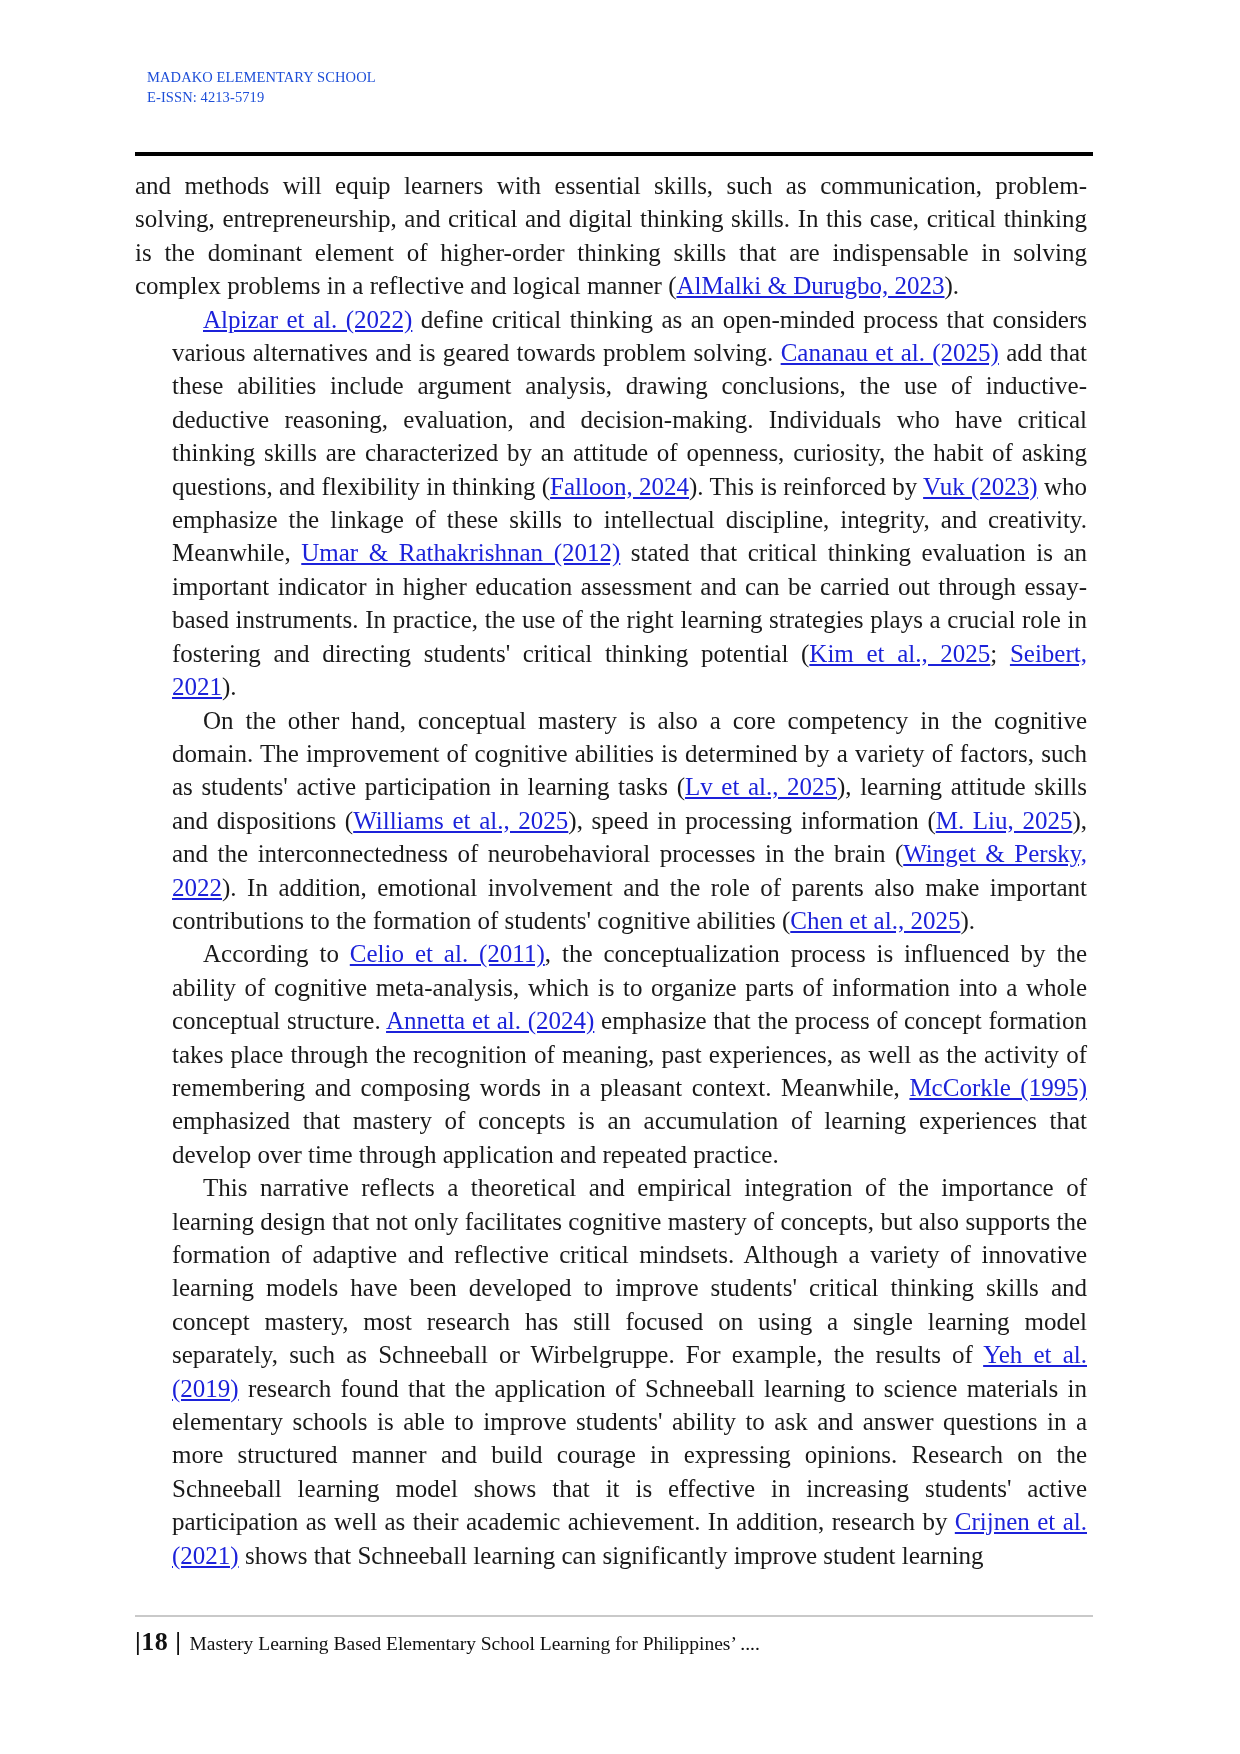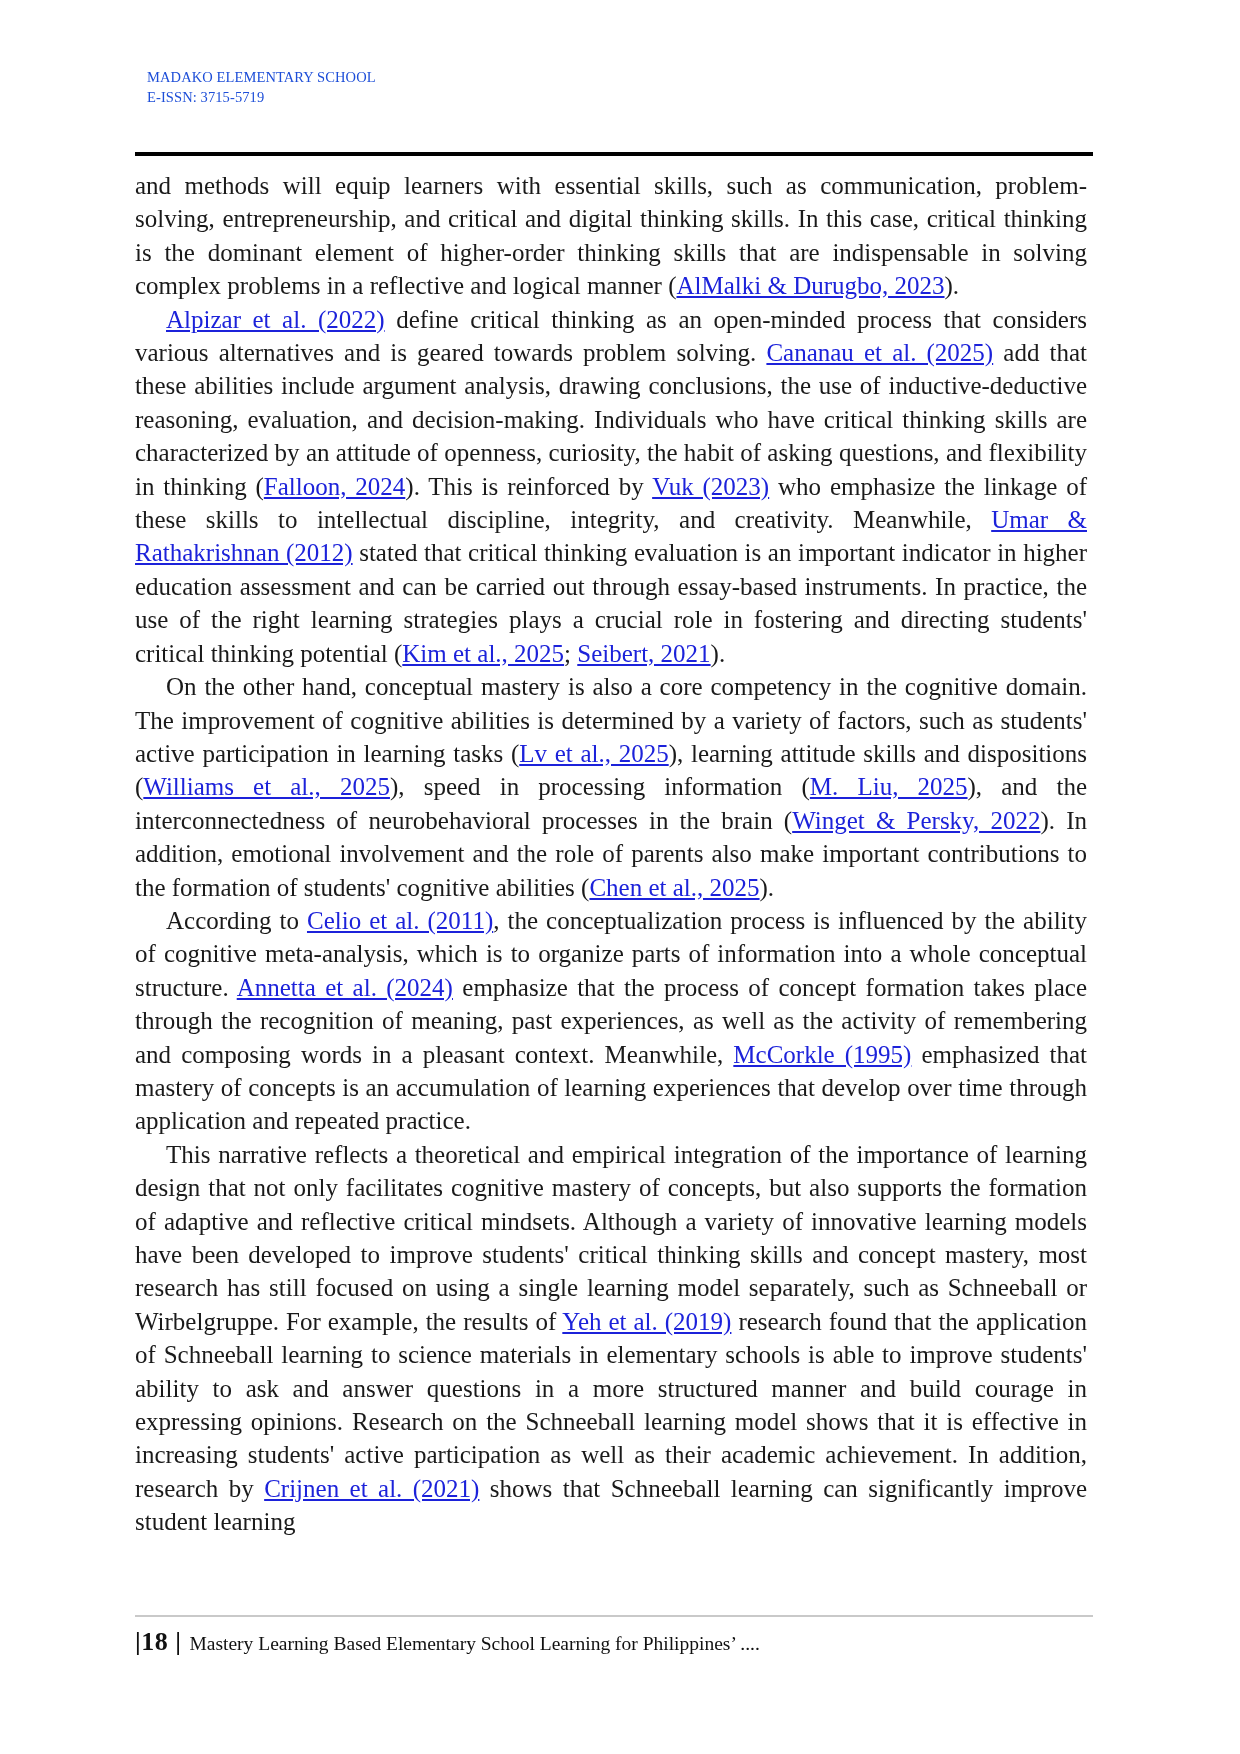--- a/index.html
+++ b/index.html
@@ -45,20 +45,21 @@
     line-height: 33.4px;
     text-align: justify;
     color: #1a1a1a;
   }
   .article-body p {
     margin: 0;
     padding: 0;
   }
   .article-body p.indent {
     text-indent: 31px;
+    margin-left: 37px;
   }
   .citation {
     color: #1c22da;
     text-decoration: underline;
   }
   .footer-rule {
     position: absolute;
     left: 135px;
     top: 1615px;
     width: 958px;
@@ -84,21 +85,21 @@
     font-size: 19.5px;
   }
 </style>
 </head>
 <body>
 
 <div class="page">
 
   <div class="page-header">
     <div>MADAKO ELEMENTARY SCHOOL</div>
-    <div>E-ISSN: 3715-5719</div>
+    <div>E-ISSN: 4213-5719</div>
   </div>
 
   <div class="header-rule"></div>
 
   <div class="article-body" id="article-body">
       <p class=""><span>and methods will equip learners with essential skills, such as communication, problem-solving, entrepreneurship, and critical and digital thinking skills. In this case, critical thinking is the dominant element of higher-order thinking skills that are indispensable in solving complex problems in a reflective and logical manner (</span><span class="citation">AlMalki &amp; Durugbo, 2023</span><span>).</span></p>
       <p class="indent"><span class="citation">Alpizar et al. (2022)</span><span> define critical thinking as an open-minded process that considers various alternatives and is geared towards problem solving. </span><span class="citation">Cananau et al. (2025)</span><span> add that these abilities include argument analysis, drawing conclusions, the use of inductive-deductive reasoning, evaluation, and decision-making. Individuals who have critical thinking skills are characterized by an attitude of openness, curiosity, the habit of asking questions, and flexibility in thinking (</span><span class="citation">Falloon, 2024</span><span>). This is reinforced by </span><span class="citation">Vuk (2023)</span><span> who emphasize the linkage of these skills to intellectual discipline, integrity, and creativity. Meanwhile, </span><span class="citation">Umar &amp; Rathakrishnan (2012)</span><span> stated that critical thinking evaluation is an important indicator in higher education assessment and can be carried out through essay-based instruments. In practice, the use of the right learning strategies plays a crucial role in fostering and directing students' critical thinking potential (</span><span class="citation">Kim et al., 2025</span><span>; </span><span class="citation">Seibert, 2021</span><span>).</span></p>
       <p class="indent"><span>On the other hand, conceptual mastery is also a core competency in the cognitive domain. The improvement of cognitive abilities is determined by a variety of factors, such as students' active participation in learning tasks (</span><span class="citation">Lv et al., 2025</span><span>), learning attitude skills and dispositions (</span><span class="citation">Williams et al., 2025</span><span>), speed in processing information (</span><span class="citation">M. Liu, 2025</span><span>), and the interconnectedness of neurobehavioral processes in the brain (</span><span class="citation">Winget &amp; Persky, 2022</span><span>). In addition, emotional involvement and the role of parents also make important contributions to the formation of students' cognitive abilities (</span><span class="citation">Chen et al., 2025</span><span>).</span></p>
       <p class="indent"><span>According to </span><span class="citation">Celio et al. (2011)</span><span>, the conceptualization process is influenced by the ability of cognitive meta-analysis, which is to organize parts of information into a whole conceptual structure. </span><span class="citation">Annetta et al. (2024)</span><span> emphasize that the process of concept formation takes place through the recognition of meaning, past experiences, as well as the activity of remembering and composing words in a pleasant context. Meanwhile, </span><span class="citation">McCorkle (1995)</span><span> emphasized that mastery of concepts is an accumulation of learning experiences that develop over time through application and repeated practice.</span></p>
       <p class="indent"><span>This narrative reflects a theoretical and empirical integration of the importance of learning design that not only facilitates cognitive mastery of concepts, but also supports the formation of adaptive and reflective critical mindsets. Although a variety of innovative learning models have been developed to improve students' critical thinking skills and concept mastery, most research has still focused on using a single learning model separately, such as Schneeball or Wirbelgruppe. For example, the results of </span><span class="citation">Yeh et al. (2019)</span><span> research found that the application of Schneeball learning  to science materials in elementary schools is able to improve students' ability to ask and answer questions in a more structured manner and build courage in expressing opinions. Research on the Schneeball learning model shows that it is effective in increasing students' active participation as well as their academic achievement. In addition, research by </span><span class="citation">Crijnen et al. (2021)</span><span> shows that Schneeball learning can significantly improve student learning</span></p>

